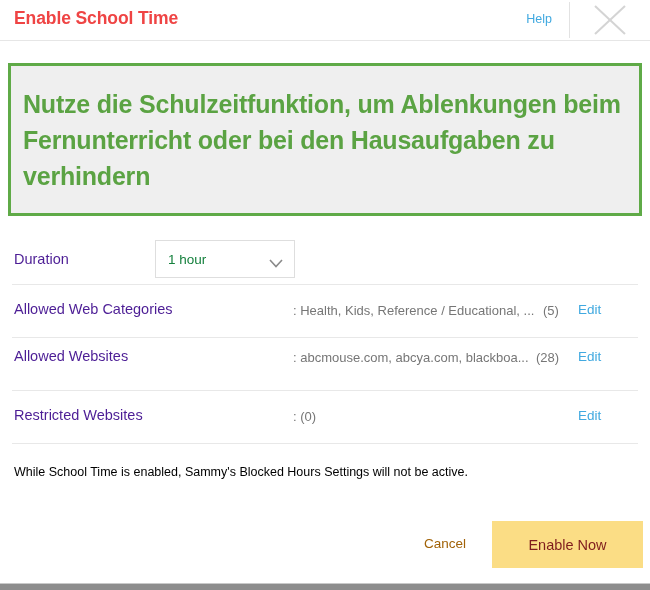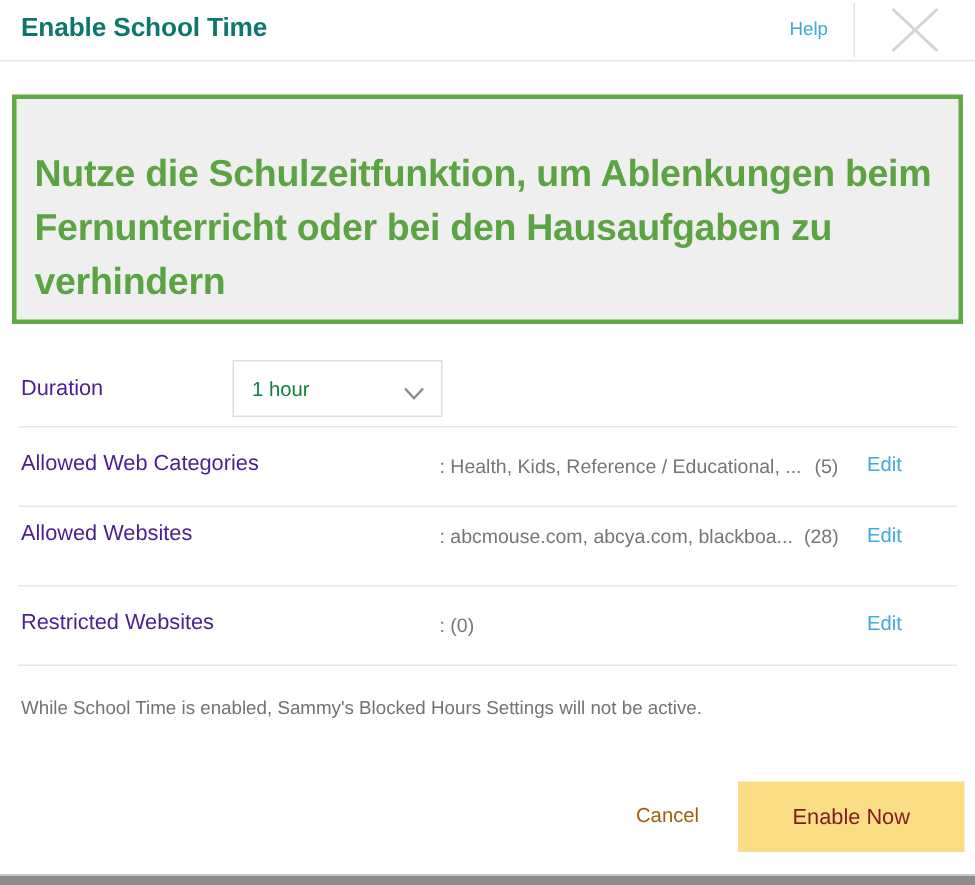--- a/index.html
+++ b/index.html
@@ -30,21 +30,21 @@
     height: 41px;
     border-bottom: 1px solid #e6e6e6;
     box-sizing: border-box;
   }
   .header-title {
     position: absolute;
     left: 14px;
     top: 8px;
     font-size: 17.5px;
     font-weight: bold;
-    color: #0f766e;
+    color: #ef4444;
     letter-spacing: -0.1px;
   }
   .header-help {
     position: absolute;
     right: 98px;
     top: 12px;
     font-size: 12.5px;
     color: #41a9e0;
     cursor: pointer;
     text-decoration: none;
@@ -82,21 +82,20 @@
   .banner-text {
     position: absolute;
     left: 12px;
     top: 20px;
     width: 600px;
     font-size: 25px;
     font-weight: bold;
     line-height: 36px;
     color: #5ba343;
     letter-spacing: -0.2px;
-    margin-top: 12px;
   }
 
   
   .row {
     position: absolute;
     left: 0;
     width: 650px;
     height: 53px;
   }
   .row .label {
@@ -165,21 +164,21 @@
     width: 14px;
     height: 9px;
   }
 
   
   .note {
     position: absolute;
     left: 14px;
     top: 465px;
     font-size: 12.5px;
-    color: #737373;
+    color: #000000;
   }
 
   
   .btn-cancel {
     position: absolute;
     left: 424px;
     top: 536px;
     font-size: 13.5px;
     color: #a16207;
     cursor: pointer;

